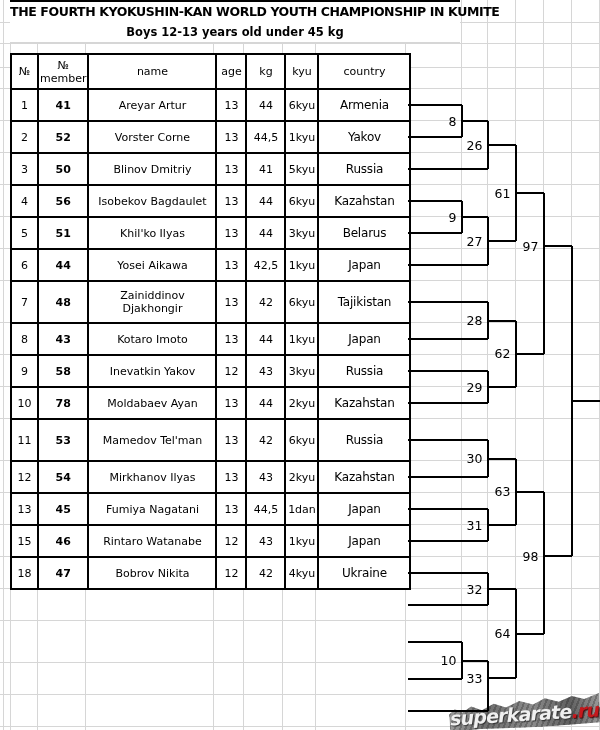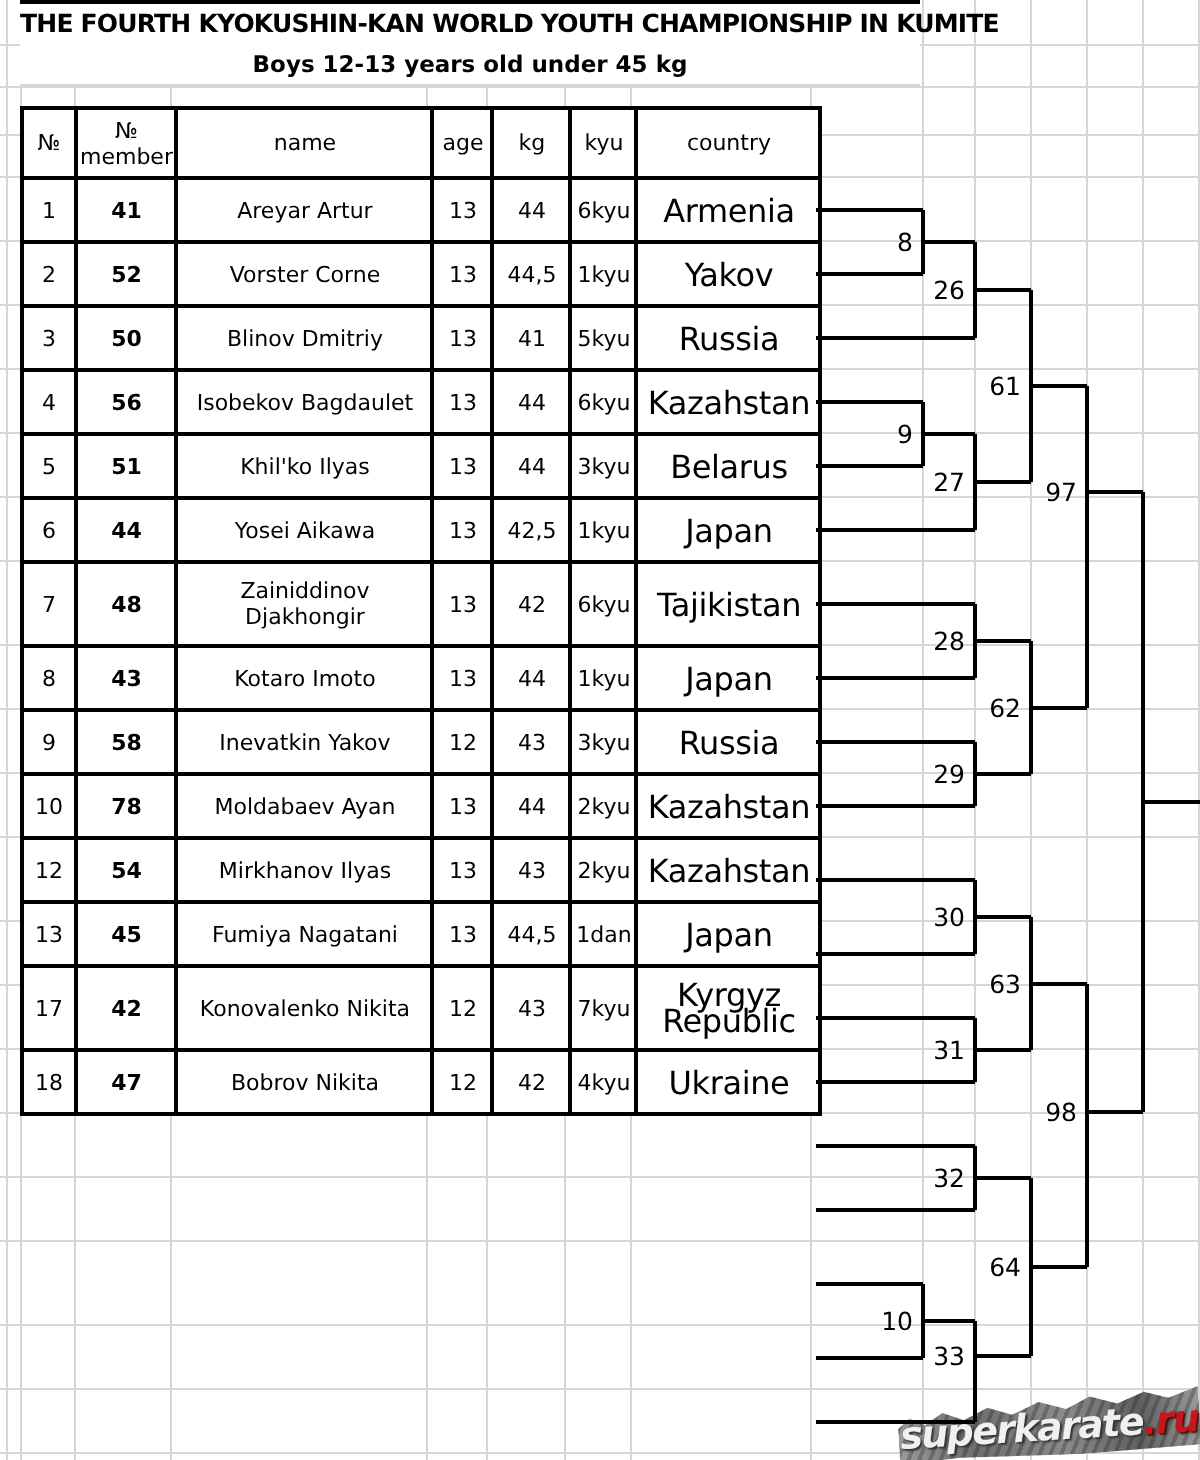--- a/index.html
+++ b/index.html
@@ -26,21 +26,21 @@
     table-layout:fixed;background:#fff;z-index:3;
   }
   .participants th,.participants td{
     border:2px solid #000;padding:0 1px;text-align:center;vertical-align:middle;
     font-size:11px;line-height:13px;font-weight:normal;overflow:hidden;
   }
   .participants thead tr{height:35px;}
   .participants tbody tr{height:32px;}
   .participants tbody tr.tall{height:42px;}
   .participants td.bold{font-weight:bold;}
-  .participants td.country-cell{font-size:16px;letter-spacing:-0.2px;}
+  .participants td.country-cell{font-size:12px;letter-spacing:-0.2px;}
   svg.bracket{position:absolute;left:0;top:0;z-index:5;pointer-events:none;}
   svg.bracket text{font-family:"DejaVu Sans","Liberation Sans",sans-serif;}
   .watermark{
     position:absolute;left:449px;top:697px;width:151px;height:31px;z-index:4;
     transform:rotate(-3.5deg);transform-origin:50% 50%;
     clip-path:polygon(0% 42%,4% 26%,9% 38%,15% 20%,22% 34%,30% 16%,38% 30%,47% 12%,56% 26%,64% 8%,73% 22%,82% 6%,90% 18%,100% 2%,100% 96%,60% 100%,20% 94%,0% 100%);
     background:
       repeating-linear-gradient(115deg, rgba(30,30,30,.28) 0 2px, rgba(0,0,0,0) 2px 5px),
       linear-gradient(90deg,#9a9a9a,#6e6e6e 25%,#8b8b8b 55%,#5f5f5f 80%,#999999);
     text-align:center;font-style:italic;font-weight:bold;font-size:19px;
@@ -201,46 +201,55 @@
       </tr>
       <tr>
         <td>10</td>
         <td class="bold">78</td>
         <td>Moldabaev Ayan</td>
         <td>13</td>
         <td>44</td>
         <td>2kyu</td>
         <td class="country-cell">Kazahstan</td>
       </tr>
+      <tr class="tall">
+        <td>11</td>
+        <td class="bold">53</td>
+        <td>Mamedov Tel'man</td>
+        <td>13</td>
+        <td>42</td>
+        <td>6kyu</td>
+        <td class="country-cell">Russia</td>
+      </tr>
       <tr>
         <td>12</td>
         <td class="bold">54</td>
         <td>Mirkhanov Ilyas</td>
         <td>13</td>
         <td>43</td>
         <td>2kyu</td>
         <td class="country-cell">Kazahstan</td>
       </tr>
       <tr>
         <td>13</td>
         <td class="bold">45</td>
         <td>Fumiya Nagatani</td>
         <td>13</td>
         <td>44,5</td>
         <td>1dan</td>
         <td class="country-cell">Japan</td>
       </tr>
-      <tr class="tall">
-        <td>17</td>
-        <td class="bold">42</td>
-        <td>Konovalenko Nikita</td>
+      <tr>
+        <td>15</td>
+        <td class="bold">46</td>
+        <td>Rintaro Watanabe</td>
         <td>12</td>
         <td>43</td>
-        <td>7kyu</td>
-        <td class="country-cell">Kyrgyz Republic</td>
+        <td>1kyu</td>
+        <td class="country-cell">Japan</td>
       </tr>
       <tr>
         <td>18</td>
         <td class="bold">47</td>
         <td>Bobrov Nikita</td>
         <td>12</td>
         <td>42</td>
         <td>4kyu</td>
         <td class="country-cell">Ukraine</td>
       </tr>

